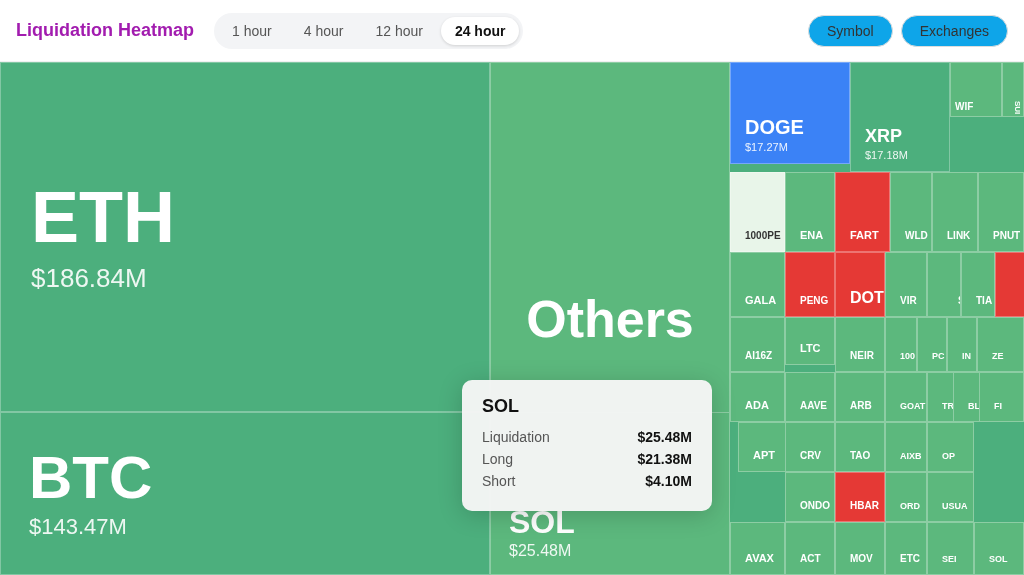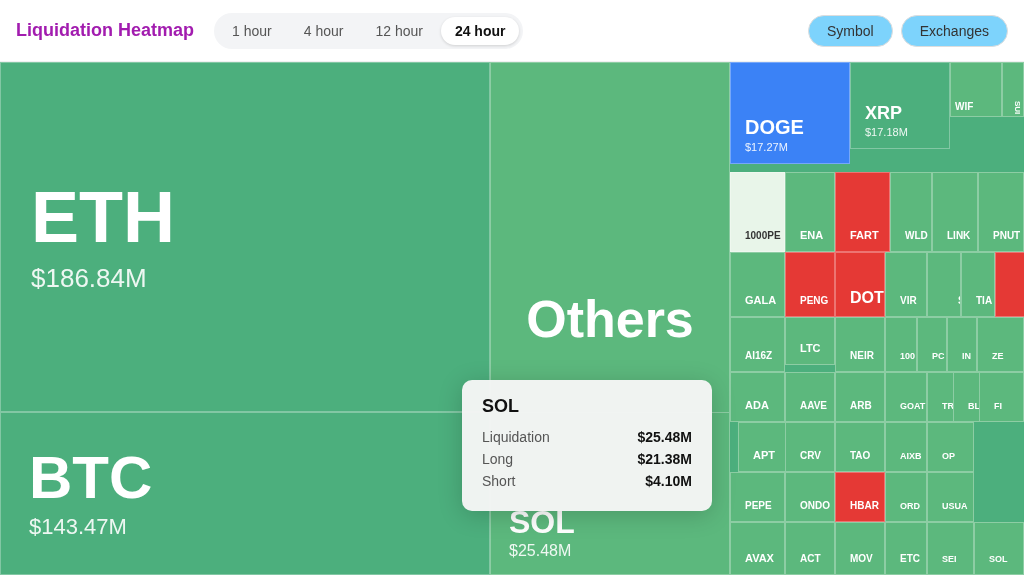--- a/index.html
+++ b/index.html
@@ -52,21 +52,21 @@
     }
     .right-filters {
       margin-left: auto;
       display: flex;
       gap: 8px;
     }
     .filter-btn {
       padding: 7px 18px;
       border: 1.5px solid #ddd;
       border-radius: 20px;
-      background: #7dd3fc;
+      background: #0ea5e9;
       font-size: 14px;
       color: #333;
       cursor: pointer;
       font-weight: 500;
     }
 
     
     .heatmap-container {
       width: 1024px;
       height: 513px;
@@ -145,21 +145,21 @@
       width: 120px; height: 102px;
       background: #3b82f6;
     }
     .cell-doge .cell-label { font-size: 20px; }
     .cell-doge .cell-value { font-size: 12px; }
 
     
     .cell-xrp {
       position: absolute;
       left: 120px; top: 0;
-      width: 100px; height: 87px;
+      width: 100px; height: 110px;
       background: #4caf7d;
     }
     .cell-xrp .cell-label { font-size: 18px; }
     .cell-xrp .cell-value { font-size: 12px; }
 
     
     .cell-wif {
       position: absolute;
       left: 220px; top: 0;
       width: 52px; height: 55px;
@@ -772,23 +772,20 @@
     <div class="cell cell-tao">
       <span class="cell-label" style="font-size:10px">TAO</span>
     </div>
     <div class="cell cell-aixb">
       <span class="cell-label" style="font-size:9px">AIXB</span>
     </div>
     <div class="cell cell-op2">
       <span class="cell-label" style="font-size:9px">OP</span>
     </div>
 
-    <div class="cell cell-pepe">
-      <span class="cell-label" style="font-size:10px">PEPE</span>
-    </div>
     <div class="cell cell-ondo">
       <span class="cell-label" style="font-size:10px">ONDO</span>
     </div>
     <div class="cell cell-hbar">
       <span class="cell-label" style="font-size:10px">HBAR</span>
     </div>
     <div class="cell cell-ord">
       <span class="cell-label" style="font-size:9px">ORD</span>
     </div>
     <div class="cell cell-usua">

